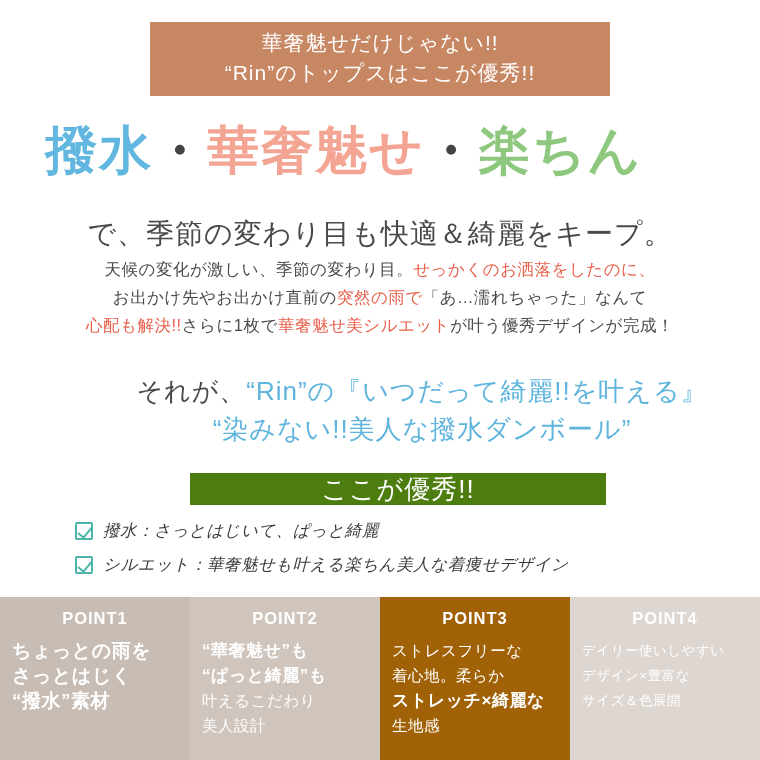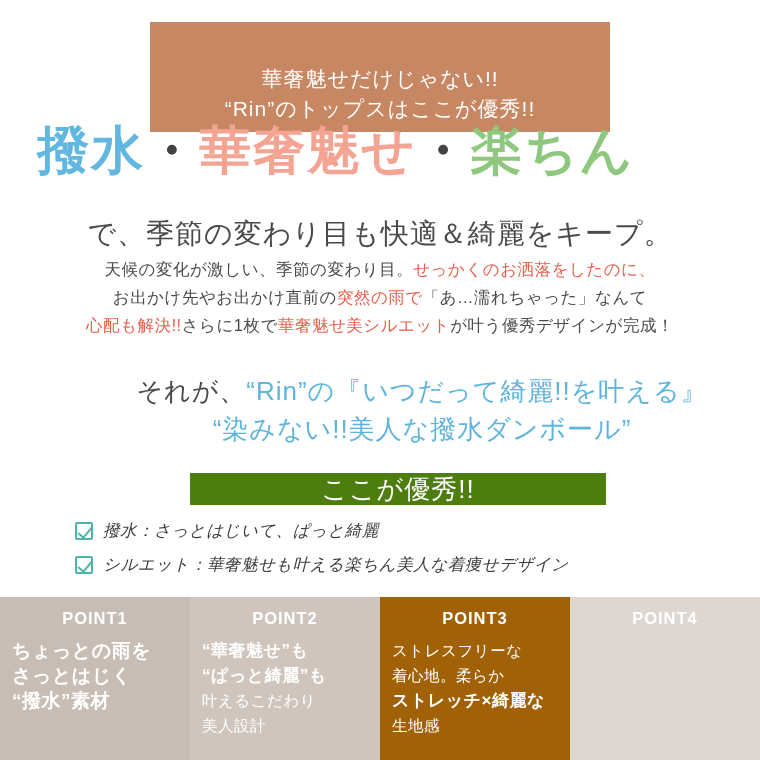--- a/index.html
+++ b/index.html
@@ -14,26 +14,26 @@
 
   
   .banner{
     position:absolute;left:150px;top:22px;width:460px;
     background:#c88763;
     color:#ffffff;
     text-align:center;
     padding:6px 0 8px 0;
     box-sizing:border-box;
   }
-  .banner .l1{font-size:21px;line-height:30px;letter-spacing:1px;margin-top:36px;}
+  .banner .l1{font-size:21px;line-height:30px;letter-spacing:1px;}
   .banner .l2{font-size:21px;line-height:30px;letter-spacing:1px;}
 
   
   .headline{
-    position:absolute;left:4px;top:118px;width:664px;text-align:center;
+    position:absolute;left:12px;top:118px;width:664px;text-align:center;
     font-size:52px;line-height:64px;font-weight:bold;letter-spacing:2px;
     white-space:nowrap;
   }
   .c-blue{color:#62b7e0;}
   .c-pink{color:#f3a493;}
   .c-green{color:#8dc87e;}
   .c-dot{color:#444444;font-weight:bold;}
 
   .headline2{
     position:absolute;left:0;top:214px;width:760px;text-align:center;
@@ -176,17 +176,22 @@
       <div class="body">
         <div>ストレスフリーな</div>
         <div>着心地。柔らか</div>
         <div class="mid">ストレッチ×綺麗な</div>
         <div>生地感</div>
       </div>
     </div>
 
     <div class="pt">
       <div class="title">POINT4</div>
+      <div class="body">
+        <div class="small">デイリー使いしやすい</div>
+        <div class="small">デザイン×豊富な</div>
+        <div class="small">サイズ＆色展開</div>
+      </div>
     </div>
 
   </div>
 
 </div>
 
 </body></html>

